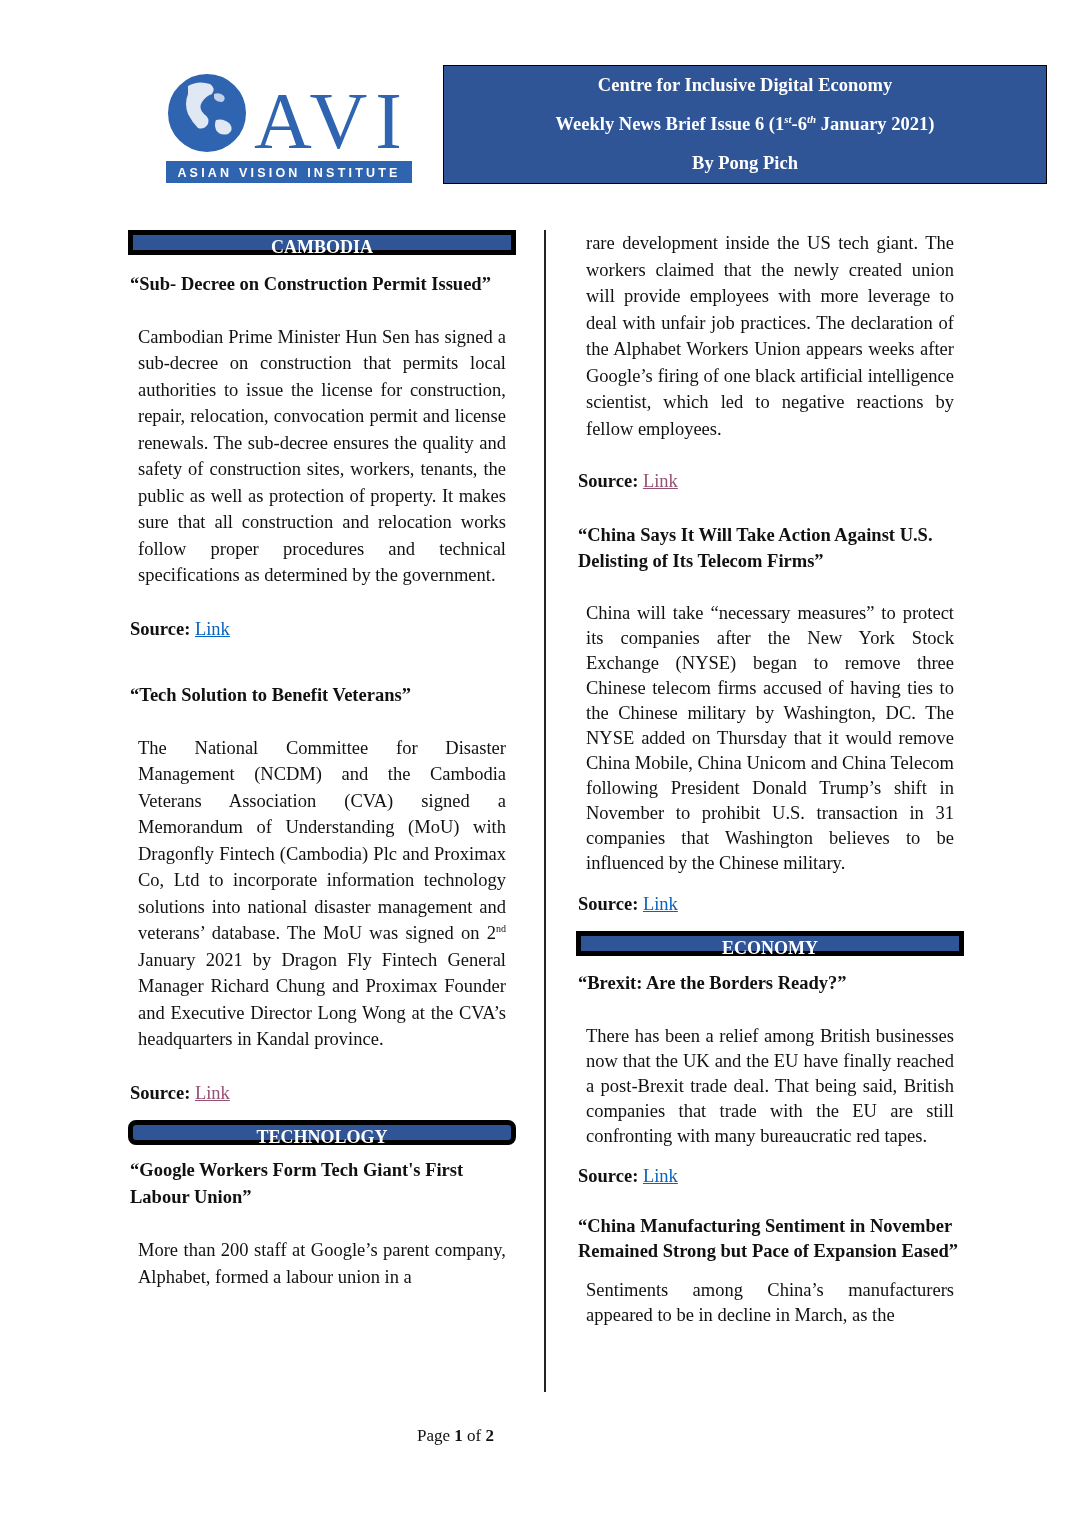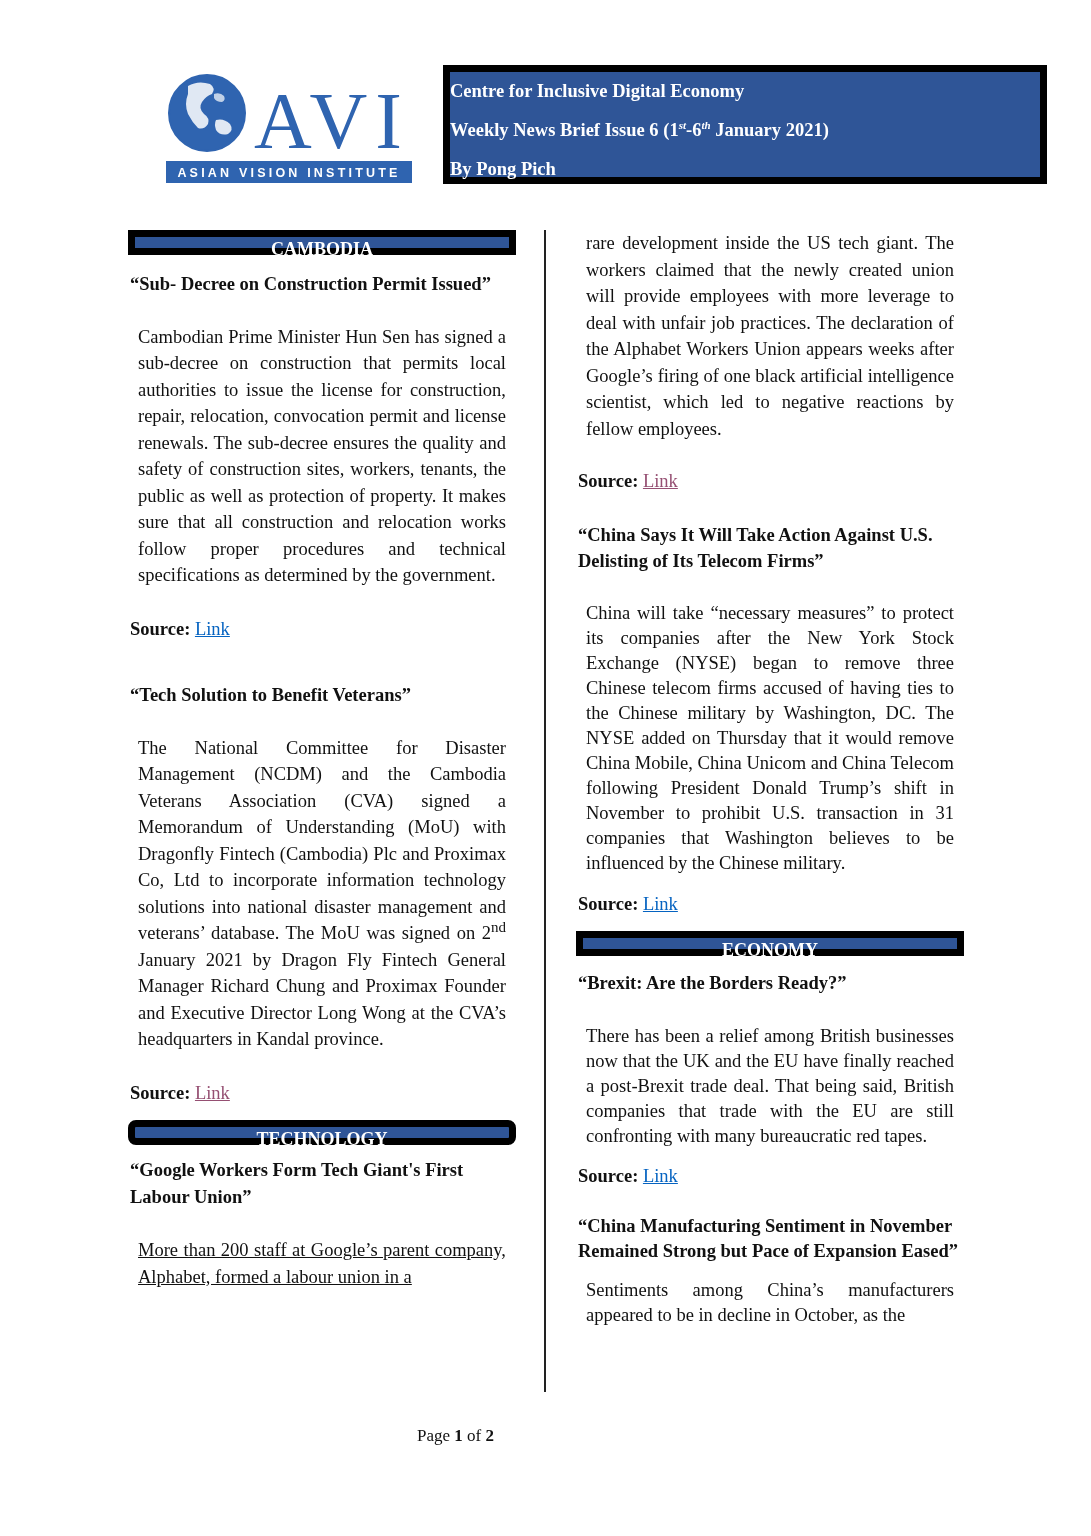--- a/index.html
+++ b/index.html
@@ -3,41 +3,41 @@
 <meta charset="utf-8">
 <style>
   html, body { margin: 0; padding: 0; background: #ffffff; }
   body { width: 1091px; height: 1536px; position: relative; overflow: hidden;
          font-family: "Liberation Serif", "DejaVu Serif", serif; color: #111; }
 
   
   .logo { position: absolute; left: 166px; top: 72px; width: 246px; height: 112px; }
   .logo svg { display: block; }
   .banner { position: absolute; left: 443px; top: 65px; width: 604px; height: 119px;
-            background: #2F5597; border: 7px solid #000000; box-sizing: border-box;
-            color: #fff; font-weight: bold; font-size: 18.5px; text-align: left; }
+            background: #2F5597; border: 1px solid #000000; box-sizing: border-box;
+            color: #fff; font-weight: bold; font-size: 18.5px; text-align: center; }
   .banner .line { position: absolute; left: 0; right: 0; }
   .banner .l1 { top: 9px; }
   .banner .l2 { top: 48px; }
   .banner .l3 { top: 87px; }
   .banner sup { font-size: 11px; vertical-align: 7px; line-height: 0; font-style: italic; }
 
   
   .col { position: absolute; top: 230px; width: 384px; }
   .col-left { left: 130px; }
   .col-right { left: 578px; }
   .divider { position: absolute; left: 544px; top: 230px; width: 2px; height: 1162px; background: #222; }
 
   .section-bar { background: #2F5597; color: #fff; font-weight: bold; text-align: center;
-                 font-size: 18px; height: 25px; line-height: 25px; border: 7px solid #000000;
+                 font-size: 18px; height: 25px; line-height: 25px; border: 5px solid #000000;
                  box-sizing: border-box; margin-left: -2px; width: 388px; }
 
   .headline { font-weight: bold; font-size: 18.5px; line-height: 26.5px; margin: 0; }
   .body-text { font-size: 18.5px; line-height: 26.5px; text-align: justify; text-align-last: left; margin: 8px; }
-  .body-text sup { font-size: 15px; vertical-align: 7px; line-height: 0; }
+  .body-text sup { font-size: 10px; vertical-align: 7px; line-height: 0; }
   .source { font-size: 18.5px; line-height: 26.5px; margin: 0; }
   .source b { font-weight: bold; }
   a.link { text-decoration: underline; }
   a.link.blue { color: #0563C1; }
   a.link.visited { color: #954F72; }
 
   .page-footer { position: absolute; top: 1426px; left: 0; width: 911px; text-align: center; font-size: 17px; }
   .page-footer b { font-weight: bold; }
 </style>
 </head>
@@ -76,21 +76,21 @@
   <div>
     <p class="headline" style="margin-top:40px;">“Tech Solution to Benefit Veterans”</p>
     <p class="body-text" style="margin-top:26px;"><span>The National Committee for Disaster Management (NCDM) and the Cambodia Veterans Association (CVA) signed a Memorandum of Understanding (MoU) with Dragonfly Fintech (Cambodia) Plc and Proximax Co, Ltd to incorporate information technology solutions into national disaster management and veterans’ database. The MoU was signed on 2</span><sup>nd</sup><span> January 2021 by Dragon Fly Fintech General Manager Richard Chung and Proximax Founder and Executive Director Long Wong at the CVA’s headquarters in Kandal province.</span></p>
     <p class="source" style="margin-top:27px;"><b>Source:</b> <a class="link visited" href="#">Link</a></p>
   </div>
 
   <div class="section-bar" style="margin-top:14px;border-radius:8px;">TECHNOLOGY</div>
 
   <div>
     <p class="headline" style="margin-top:12px;">“Google Workers Form Tech Giant's First Labour Union”</p>
-    <p class="body-text" style="margin-top:27px;text-decoration:underline;">More than 200 staff at Google’s parent company, Alphabet, formed a labour union in a</p>
+    <p class="body-text" style="margin-top:27px;">More than 200 staff at Google’s parent company, Alphabet, formed a labour union in a</p>
   </div>
 </div>
 
 <div class="divider"></div>
 
 <div class="col col-right">
   <div>
     <p class="body-text" style="margin-top:0;">rare development inside the US tech giant. The workers claimed that the newly created union will provide employees with more leverage to deal with unfair job practices. The declaration of the Alphabet Workers Union appears weeks after Google’s firing of one black artificial intelligence scientist, which led to negative reactions by fellow employees.</p>
     <p class="source" style="margin-top:26px;"><b>Source:</b> <a class="link visited" href="#">Link</a></p>
   </div>
@@ -104,17 +104,17 @@
   <div class="section-bar" style="margin-top:14px;">ECONOMY</div>
 
   <div>
     <p class="headline" style="margin-top:14px;">“Brexit: Are the Borders Ready?”</p>
     <p class="body-text" style="margin-top:27px; line-height:25px;">There has been a relief among British businesses now that the UK and the EU have finally reached a post-Brexit trade deal. That being said, British companies that trade with the EU are still confronting with many bureaucratic red tapes.</p>
     <p class="source" style="margin-top:14px;"><b>Source:</b> <a class="link blue" href="#">Link</a></p>
   </div>
 
   <div>
     <p class="headline" style="margin-top:25px; line-height:25px;">“China Manufacturing Sentiment in November Remained Strong but Pace of Expansion Eased”</p>
-    <p class="body-text" style="margin-top:14px; line-height:25px;">Sentiments among China’s manufacturers appeared to be in decline in October, as the</p>
+    <p class="body-text" style="margin-top:14px; line-height:25px;">Sentiments among China’s manufacturers appeared to be in decline in March, as the</p>
   </div>
 </div>
 
 <div class="page-footer"><span>Page </span><b>1</b><span> of </span><b>2</b></div>
 
 </body></html>

